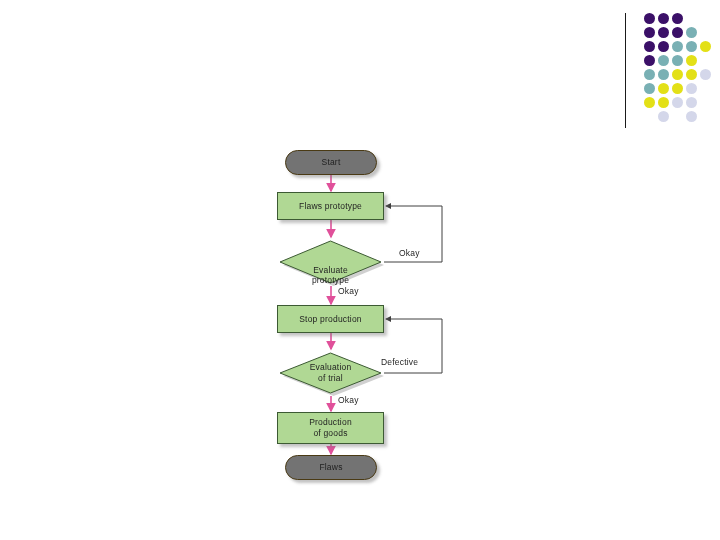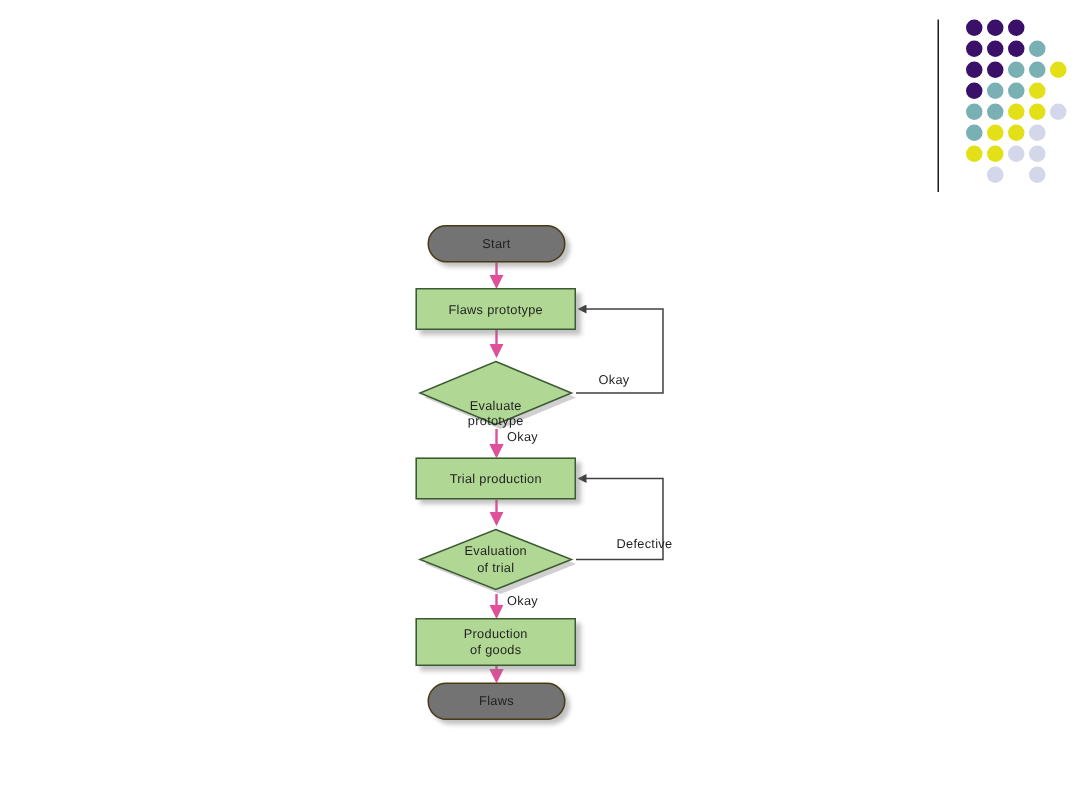--- a/index.html
+++ b/index.html
@@ -178,37 +178,37 @@
           <span class="label">Flaws prototype</span>
         </div>
         <div class="node decision" style="left: 277px; top: 238px; width: 107px; height: 48px; align-items: flex-end;">
           <svg class="diamond-svg" viewBox="0 0 107 48" preserveAspectRatio="none">
             <polygon points="56.5,6 107,27 56.5,48 6,27" fill="rgba(120,120,120,0.35)"></polygon>
             <polygon points="53.5,3 104,24 53.5,45 3,24" fill="#b0d894" stroke="#3c5a33" stroke-width="1"></polygon>
           </svg>
           <span class="label">Evaluate<br>prototype</span>
         </div>
         <div class="node process" style="left: 277px; top: 305px; width: 107px; height: 28px;">
-          <span class="label">Trial production</span>
+          <span class="label">Stop production</span>
         </div>
         <div class="node decision" style="left: 277px; top: 350px; width: 107px; height: 46px;">
           <svg class="diamond-svg" viewBox="0 0 107 46" preserveAspectRatio="none">
             <polygon points="56.5,6 107,26 56.5,46 6,26" fill="rgba(120,120,120,0.35)"></polygon>
             <polygon points="53.5,3 104,23 53.5,43 3,23" fill="#b0d894" stroke="#3c5a33" stroke-width="1"></polygon>
           </svg>
           <span class="label">Evaluation<br>of trial</span>
         </div>
         <div class="node process" style="left: 277px; top: 412px; width: 107px; height: 32px;">
           <span class="label">Production<br>of goods</span>
         </div>
         <div class="node terminator" style="left: 285px; top: 455px; width: 92px; height: 25px;">
           <span class="label">Flaws</span>
         </div>
       </div>
     <div id="flow-edge-labels">
         <div class="edge-label" style="left: 399px; top: 248px;">Okay</div>
         <div class="edge-label" style="left: 338px; top: 286px;">Okay</div>
-        <div class="edge-label" style="left: 411px; top: 357px;">Defective</div>
+        <div class="edge-label" style="left: 381px; top: 357px;">Defective</div>
         <div class="edge-label" style="left: 338px; top: 395px;">Okay</div>
       </div>
   </div>
 
 </div>
 
 </body></html>

